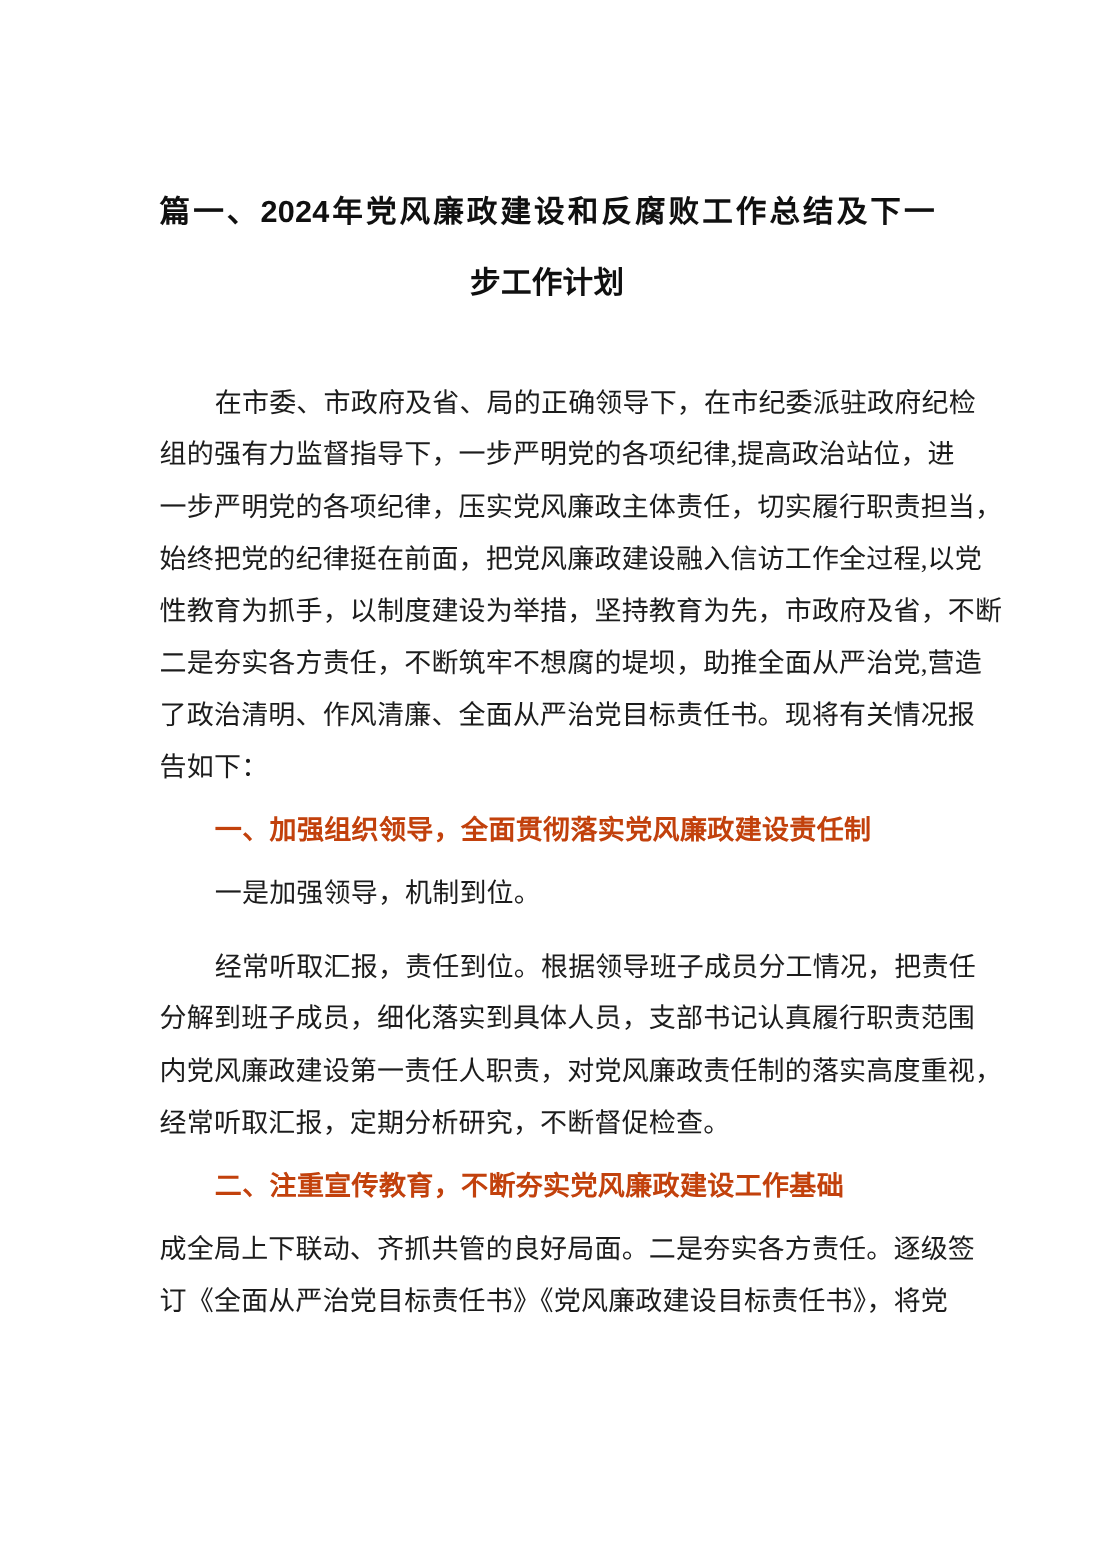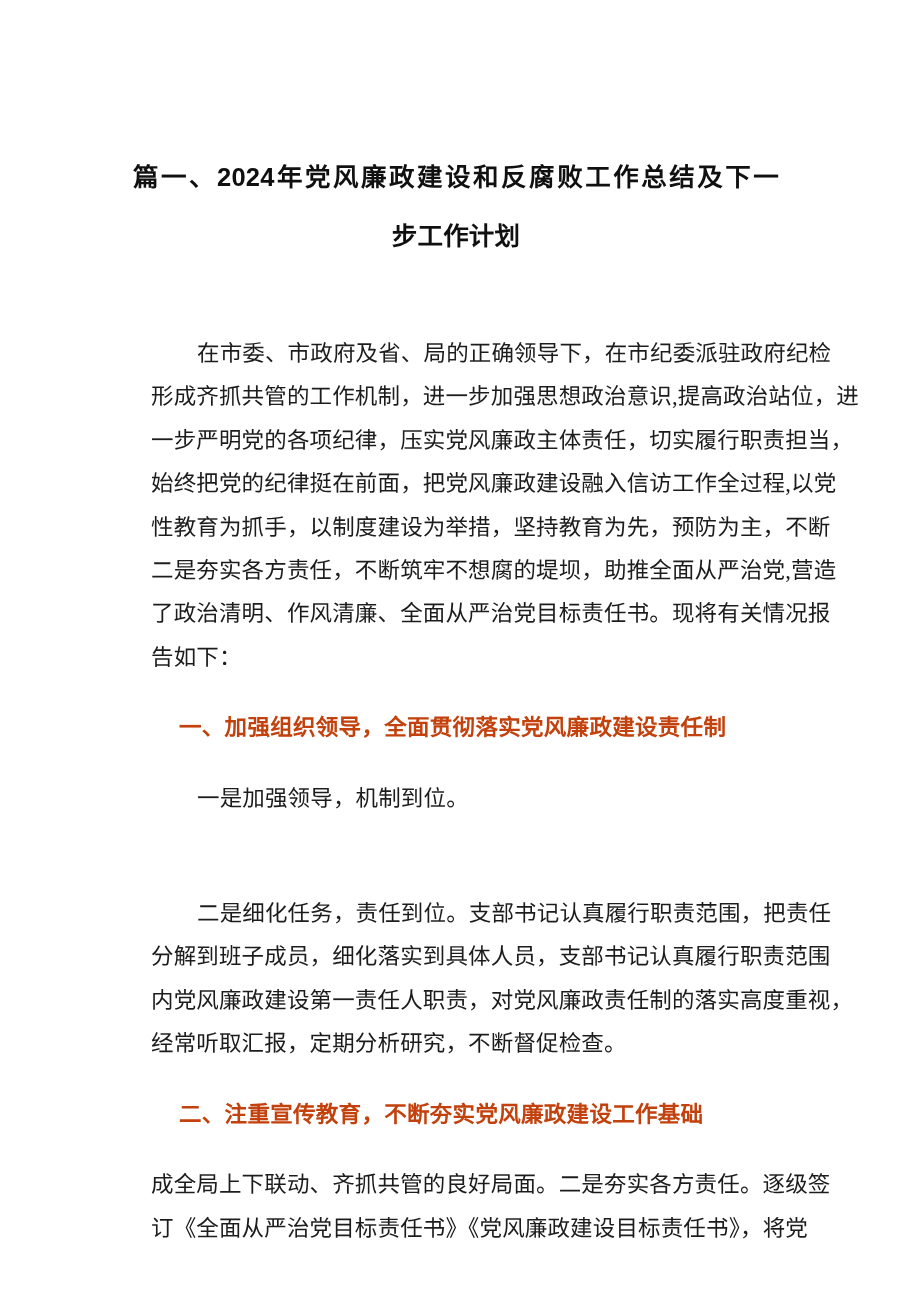--- a/index.html
+++ b/index.html
@@ -48,21 +48,21 @@
     text-align-last: justify;
     white-space: nowrap;
   }
 
   .title-gap {
     height: 48px;
   }
 
   
   p.para {
-    margin: 18px;
+    margin: 0;
     font-family: "Liberation Serif", "DejaVu Serif", serif;
     font-size: 22.5px;
     line-height: 43.4px;
     color: #1c1c1c;
     text-align: justify;
     text-justify: inter-ideograph;
     word-break: break-all;
     letter-spacing: 0.15px;
   }
   p.para.indent {
@@ -110,40 +110,40 @@
     <h1 class="doc-title">
       <span class="t-line first">篇一、2024年党风廉政建设和反腐败工作总结及下一</span>
       <span class="t-line">步工作计划</span>
     </h1>
 
     <div class="title-gap"></div>
 
     <div id="content-root">
         <p class="para indent" style="text-indent: 0px;">
           <span class="ln ind">在市委、市政府及省、局的正确领导下，在市纪委派驻政府纪检</span>
-          <span class="ln">形成齐抓共管的工作机制，进一步加强思想政治意识,提高政治站位，进</span>
+          <span class="ln">组的强有力监督指导下，一步严明党的各项纪律,提高政治站位，进</span>
           <span class="ln">一步严明党的各项纪律，压实党风廉政主体责任，切实履行职责担当，</span>
           <span class="ln">始终把党的纪律挺在前面，把党风廉政建设融入信访工作全过程,以党</span>
-          <span class="ln">性教育为抓手，以制度建设为举措，坚持教育为先，预防为主，不断</span>
+          <span class="ln">性教育为抓手，以制度建设为举措，坚持教育为先，市政府及省，不断</span>
           <span class="ln">二是夯实各方责任，不断筑牢不想腐的堤坝，助推全面从严治党,营造</span>
           <span class="ln">了政治清明、作风清廉、全面从严治党目标责任书。现将有关情况报</span>
           <span class="ln last">告如下：</span>
         </p>
         <div class="gap-sm"></div>
         <h2 class="section-heading">一、加强组织领导，全面贯彻落实党风廉政建设责任制</h2>
         <div class="gap-sm"></div>
         <p class="para indent" style="text-indent: 0px;">
           <span class="ln last ind">一是加强领导，机制到位。</span>
         </p>
         <div class="gap-sm"></div>
         <p class="para indent" style="text-indent: 0px;">
         </p>
         <div class="gap-sm"></div>
         <p class="para indent" style="text-indent: 0px;">
-          <span class="ln ind">二是细化任务，责任到位。支部书记认真履行职责范围，把责任</span>
+          <span class="ln ind">经常听取汇报，责任到位。根据领导班子成员分工情况，把责任</span>
           <span class="ln">分解到班子成员，细化落实到具体人员，支部书记认真履行职责范围</span>
           <span class="ln">内党风廉政建设第一责任人职责，对党风廉政责任制的落实高度重视，</span>
           <span class="ln last">经常听取汇报，定期分析研究，不断督促检查。</span>
         </p>
         <div class="gap-sm"></div>
         <h2 class="section-heading">二、注重宣传教育，不断夯实党风廉政建设工作基础</h2>
         <div class="gap-sm"></div>
         <p class="para noindent" style="text-indent: 0px;">
           <span class="ln">成全局上下联动、齐抓共管的良好局面。二是夯实各方责任。逐级签</span>
           <span class="ln last">订《全面从严治党目标责任书》《党风廉政建设目标责任书》，将党</span>

